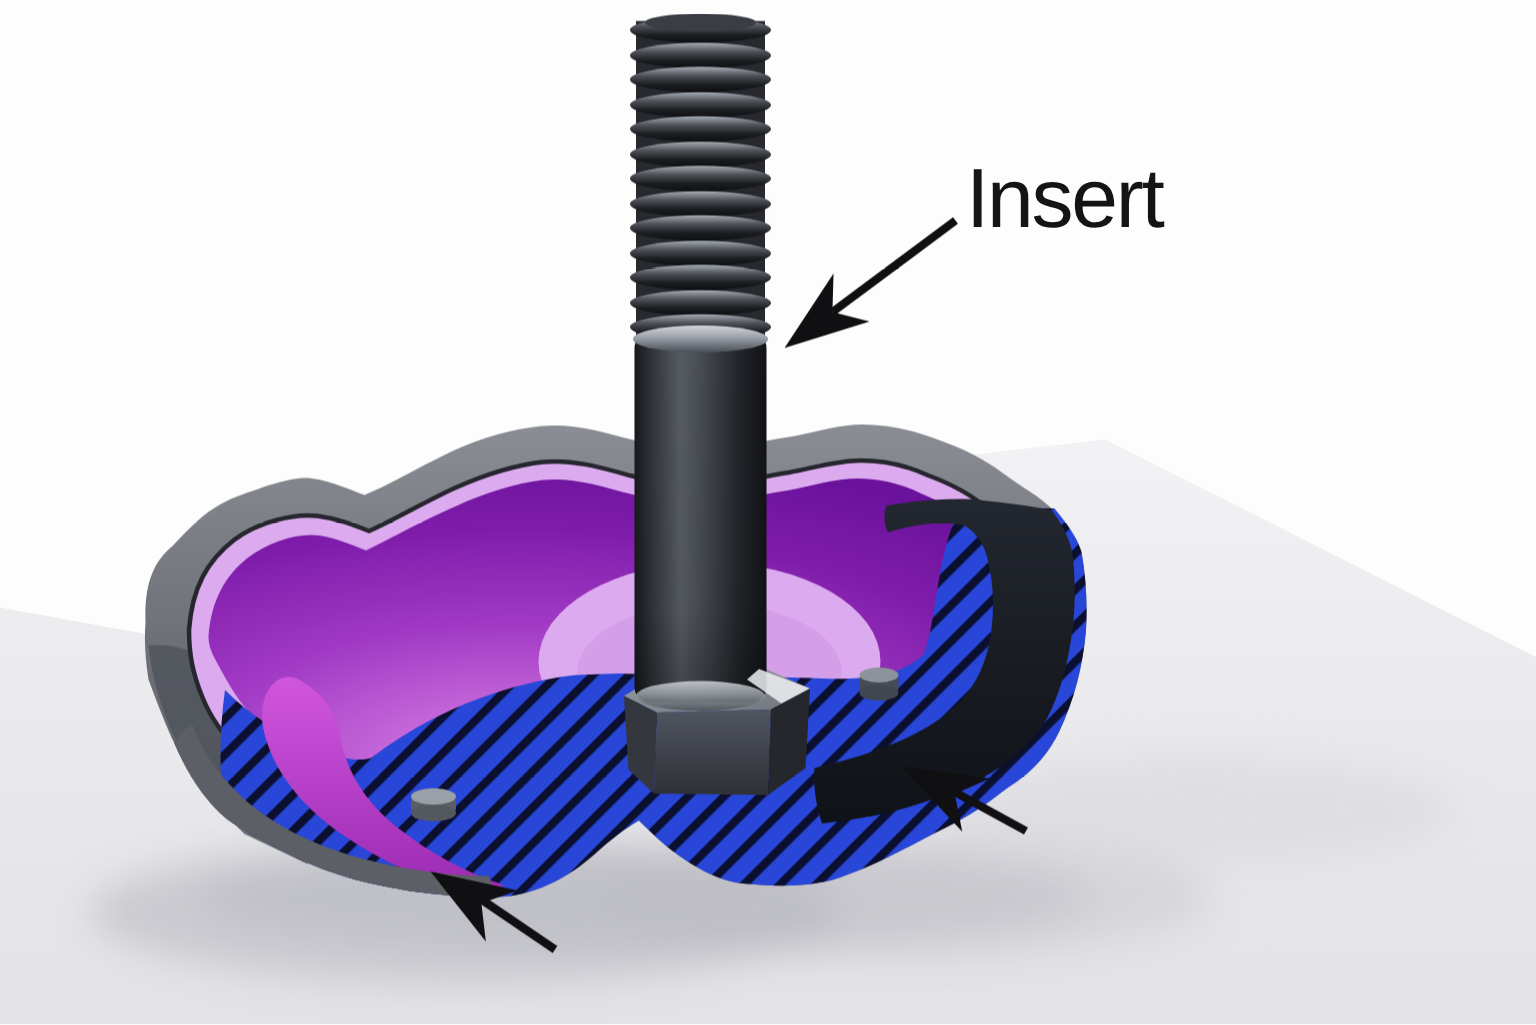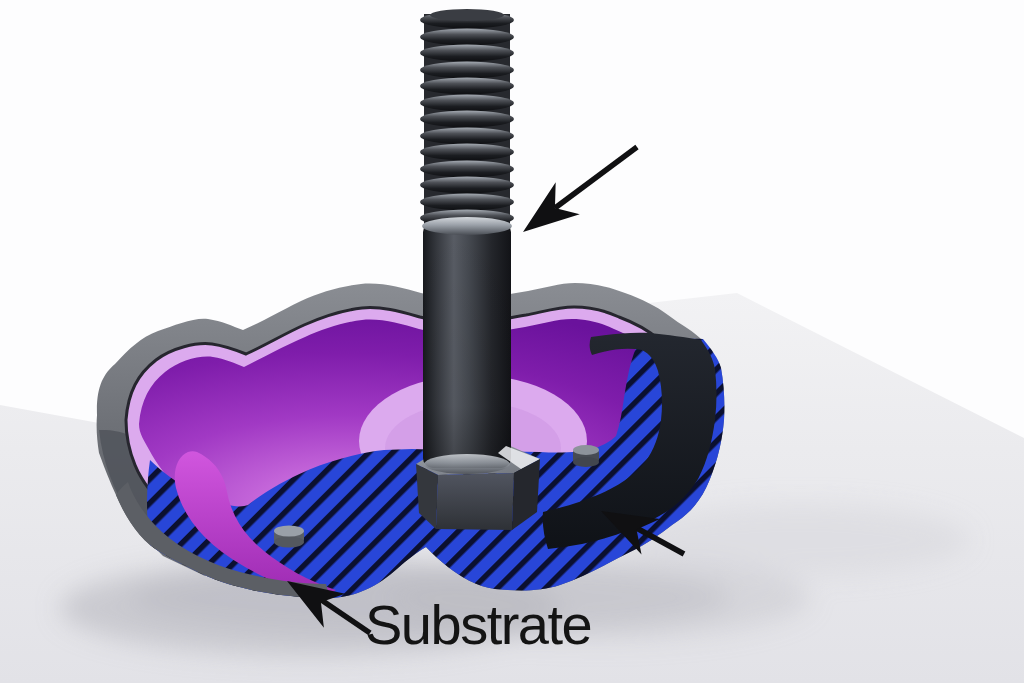--- a/index.html
+++ b/index.html
@@ -326,15 +326,15 @@
       <line x1="684" y1="554" x2="631" y2="525" stroke="#101012" stroke-width="5.5"></line>
       <polygon points="0,0 -56,-20 -40,0 -56,20" transform="translate(601,511) rotate(-152.6)"></polygon>
     </g>
     <g>
       <line x1="370" y1="633" x2="317" y2="597" stroke="#101012" stroke-width="5.5"></line>
       <polygon points="0,0 -56,-20 -40,0 -56,20" transform="translate(287,581) rotate(-148)"></polygon>
     </g>
   </g>
 </svg>
 
-<div class="diagram-label label-substrate">Substrate</div>
+<div class="diagram-label label-insert">Insert</div>
 
 </div>
 
 </body></html>

